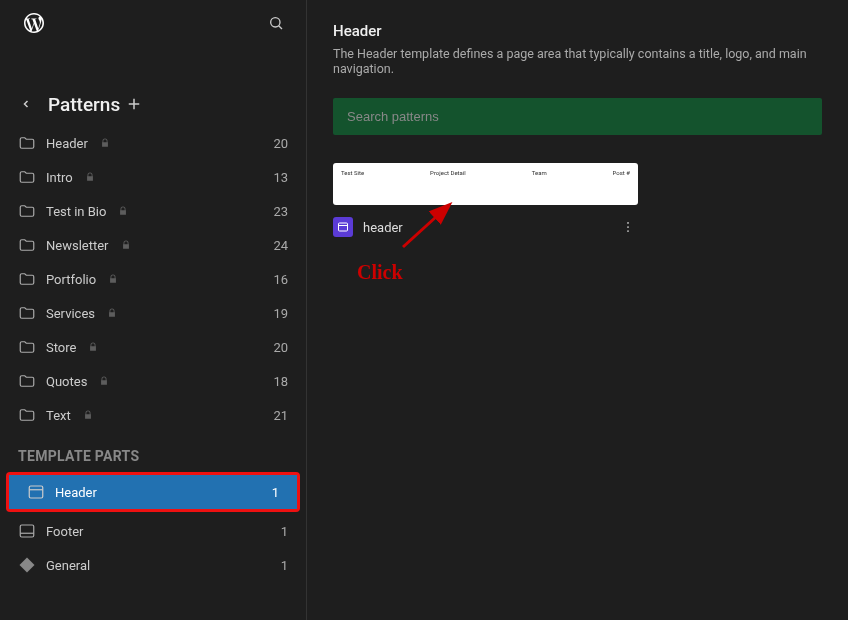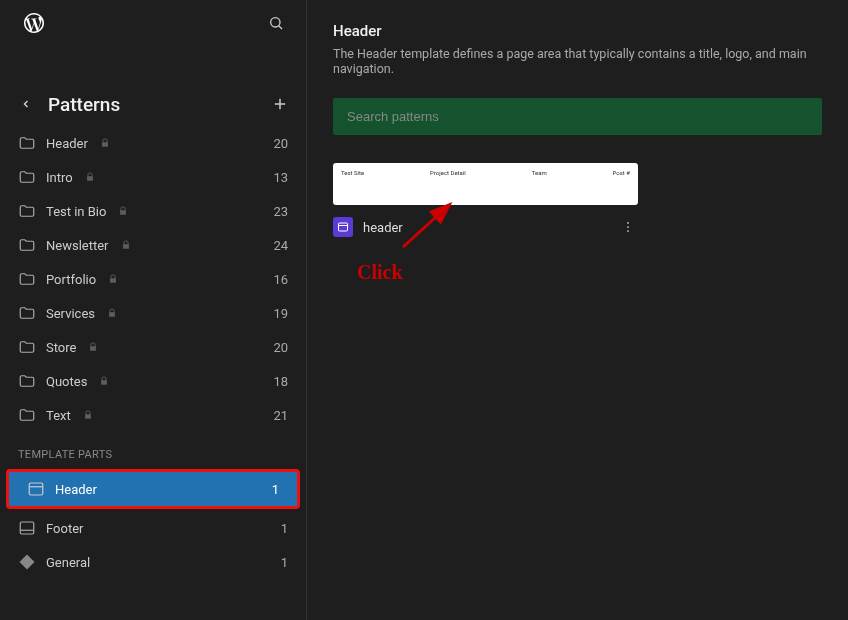--- a/index.html
+++ b/index.html
@@ -36,21 +36,21 @@
       width: 36px;
       height: 36px;
       display: flex;
       align-items: center;
       justify-content: center;
       cursor: pointer;
     }
     .title-row {
       display: flex;
       align-items: center;
-      justify-content: space-between;
+      justify-content: flex-start;
       padding: 14px 12px 8px 12px;
       margin-top: 30px;
     }
     .title-left { display: flex; align-items: center; }
     .back-btn {
       width: 28px;
       height: 28px;
       display: flex;
       align-items: center;
       justify-content: center;
@@ -97,22 +97,22 @@
       flex-shrink: 0;
     }
     .lock-icon {
       width: 10px;
       height: 10px;
       opacity: 0.6;
       margin-left: 2px;
     }
     .count { font-size: 13px; color: #aaa; }
     .section-heading {
-      font-size: 11px;
-      font-weight: 400;
+      font-size: 14px;
+      font-weight: 700;
       color: #888;
       padding: 16px 18px 6px 18px;
       letter-spacing: 0.3px;
     }
     .selected-wrap {
       border: 3px solid #e11;
       border-radius: 4px;
       margin: 2px 6px;
     }
     .nav-item.selected {

